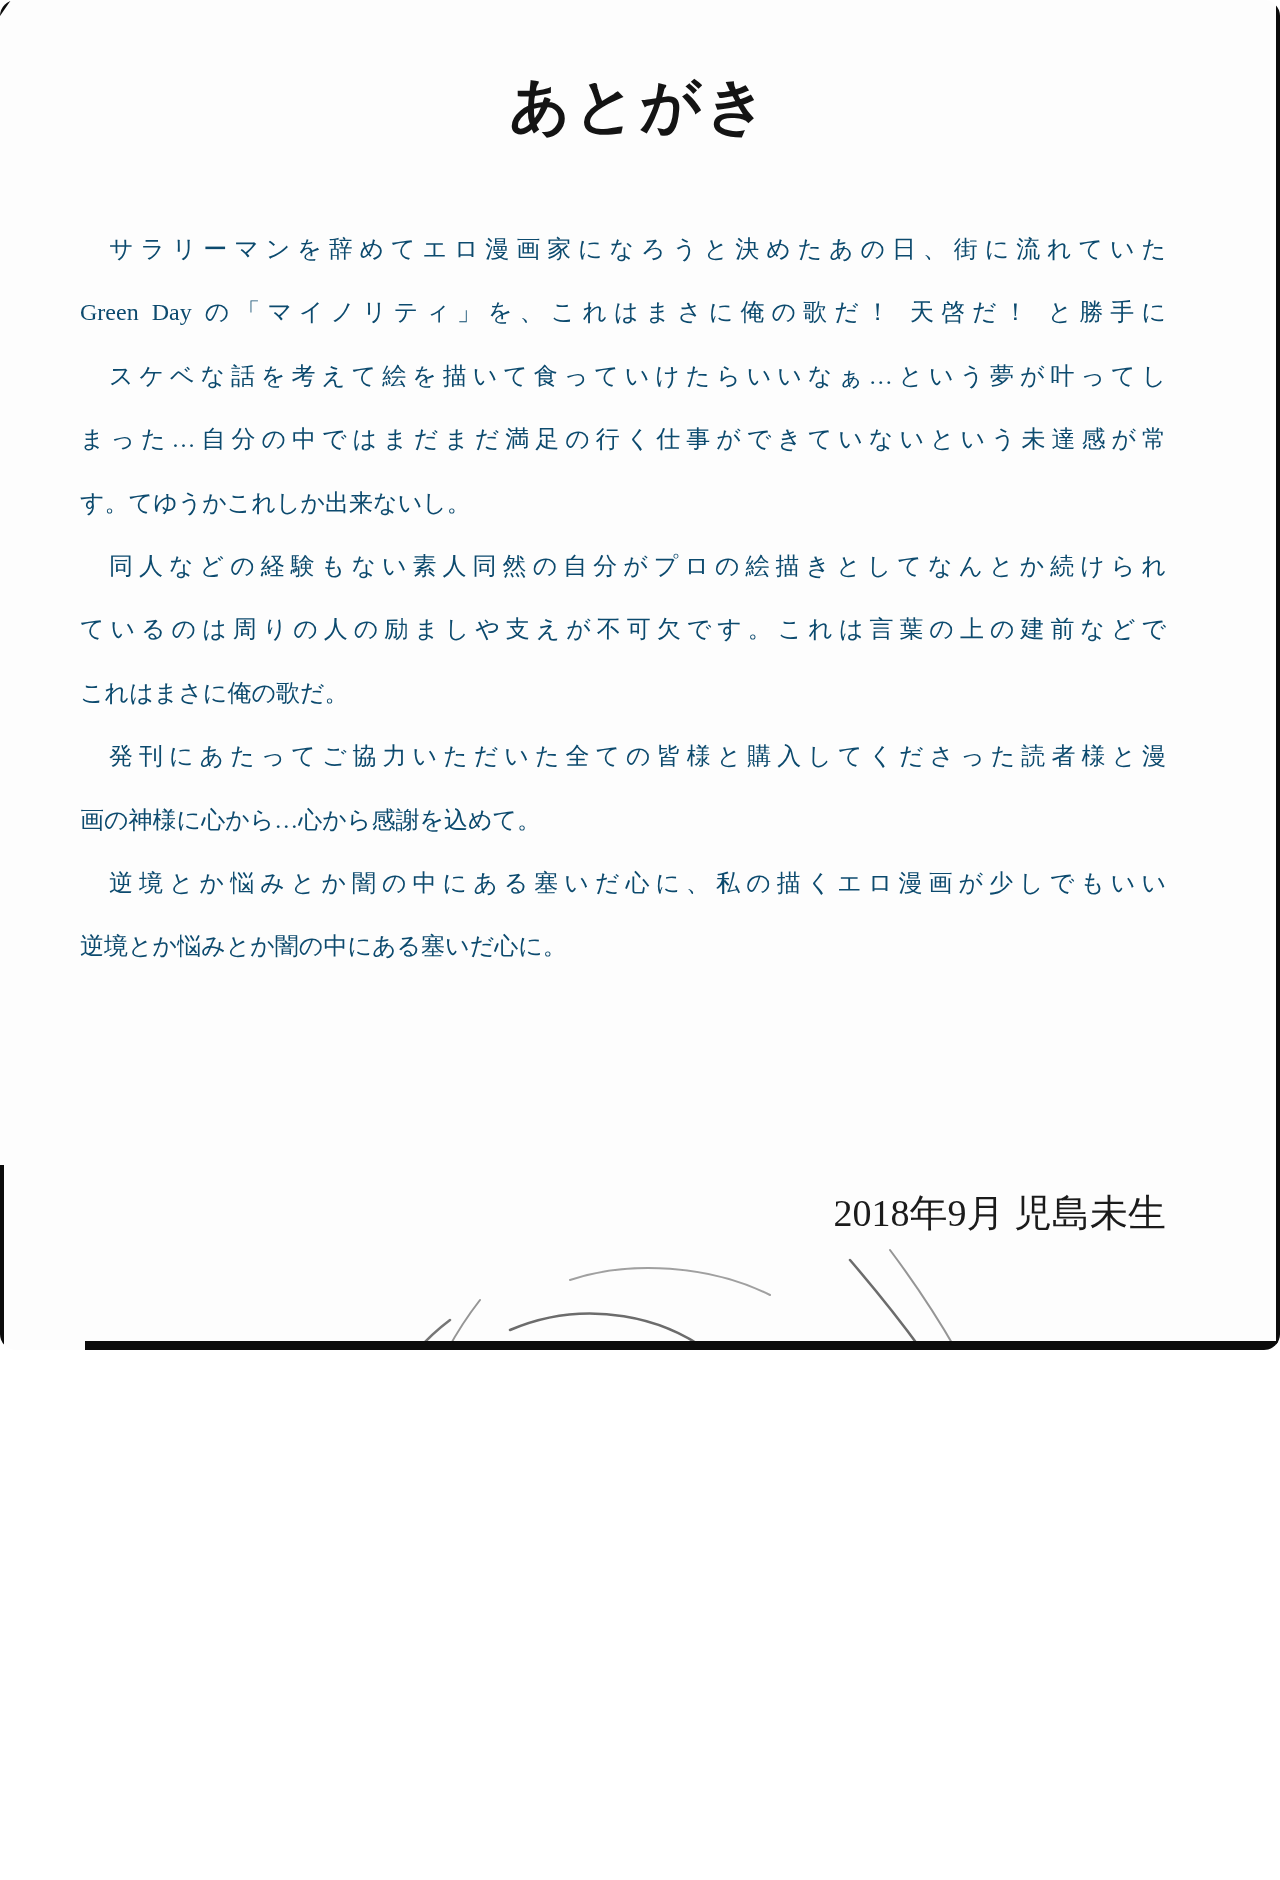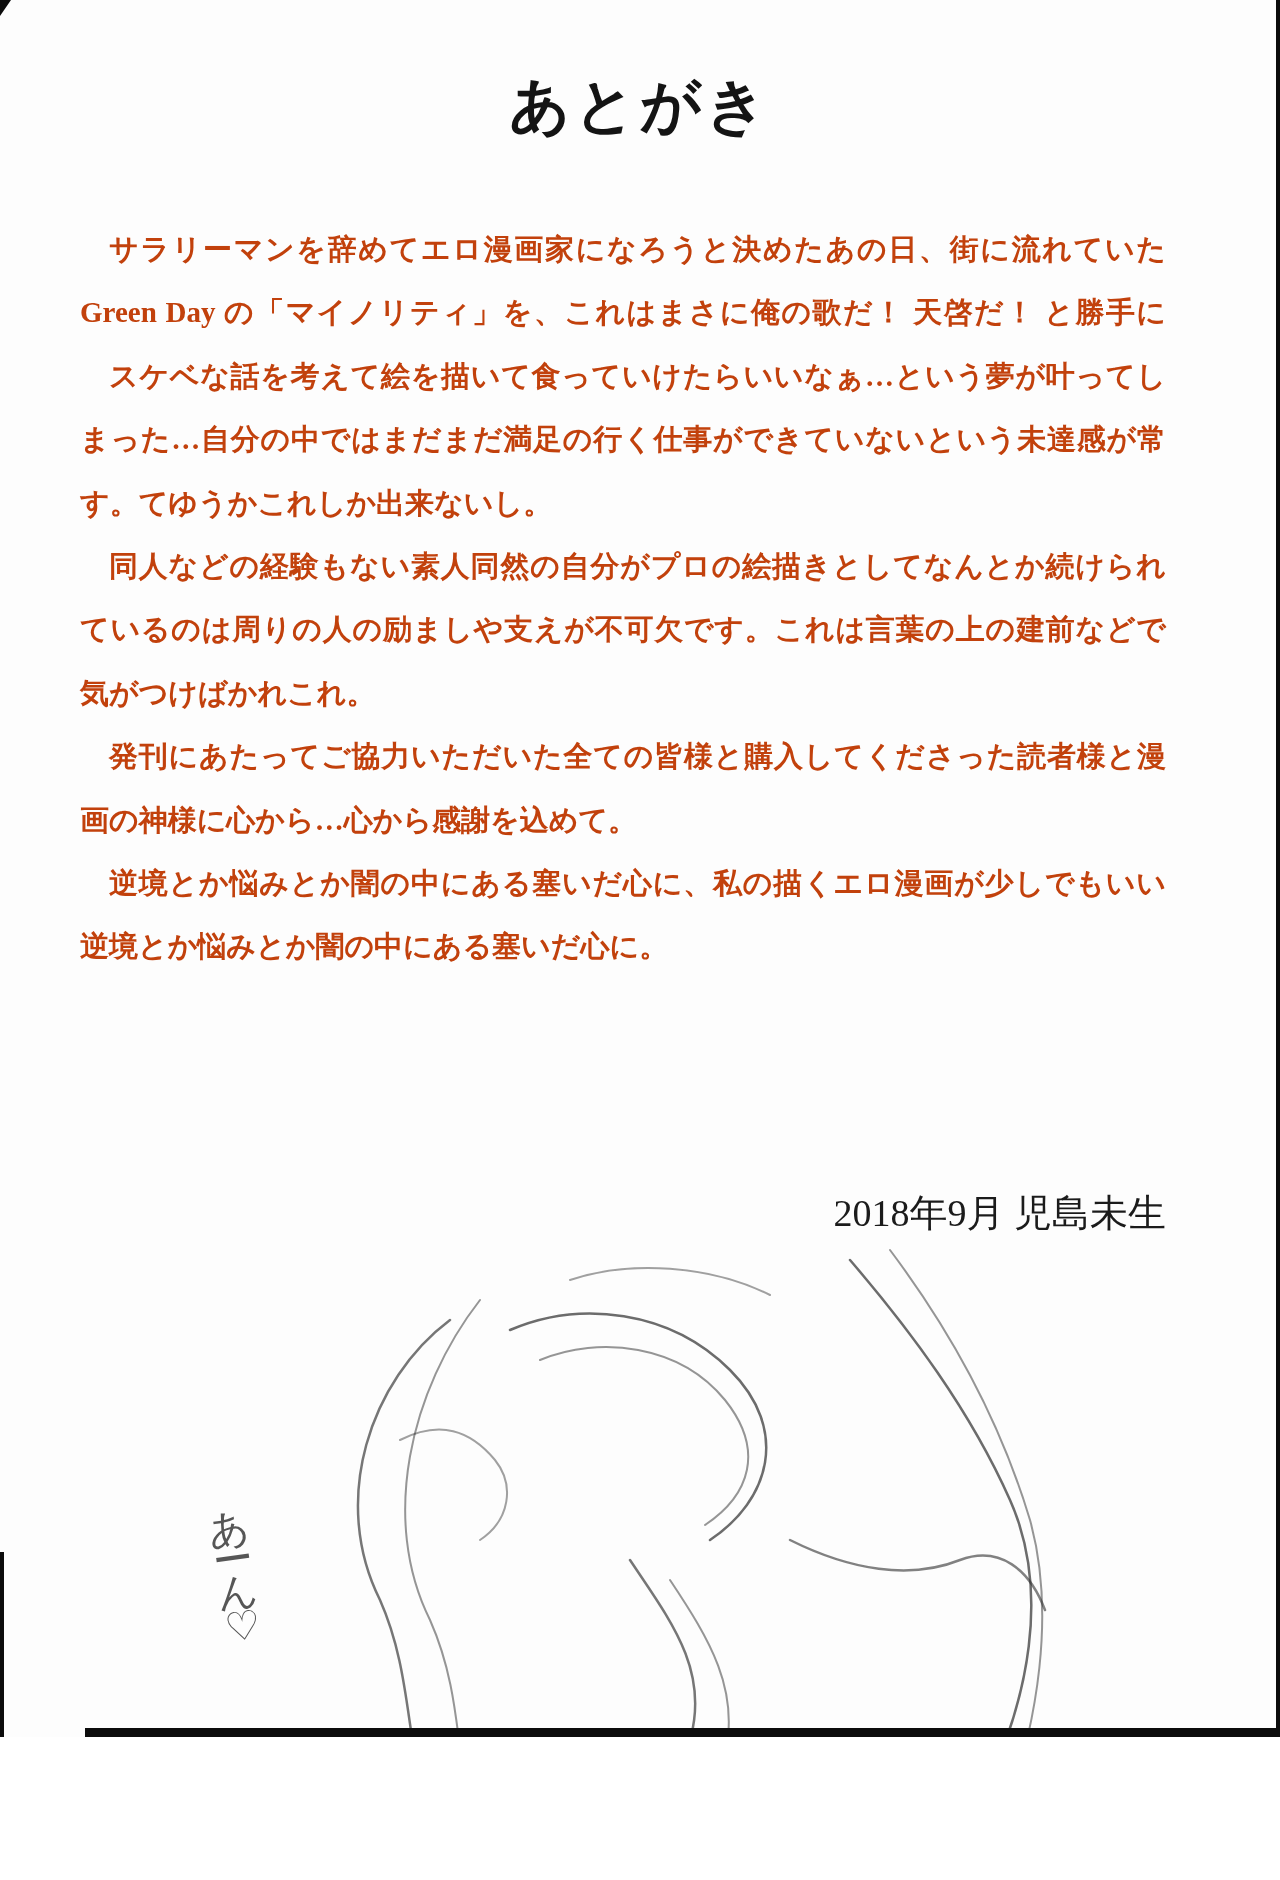--- a/index.html
+++ b/index.html
@@ -1,41 +1,41 @@
 <!DOCTYPE html>
 <html><head>
 <meta charset="utf-8">
 <style>
   html,body { margin:0; padding:0; }
   .page {
     position:relative;
-    width:1280px; height:1737px;
+    width:1280px; height:1350px;
     background:#fdfdfd;
     color:#1b1b1b;
     font-family:"Liberation Serif","DejaVu Serif",serif;
     overflow:hidden;
+    border-radius:16px;
   }
   .title {
     position:absolute; top:66px; left:0; width:1280px;
     text-align:center;
     font-size:60px; font-weight:bold;
     letter-spacing:4px;
     color:#141414;
   }
   .body-text {
     position:absolute; top:218px; left:80px; width:1086px;
   }
   .line {
     height:63.4px; line-height:63.4px;
-    font-size:29px;
+    font-size:24px;
     text-align:justify;
     text-align-last:justify;
     text-justify:inter-character;
-    color:#c2410c;
-    font-weight:bold;
+    color:#0c4a6e;
   }
   .line.indent { text-indent:29px; }
   .line.end { text-align-last:left; }
   .signature {
     position:absolute; top:1188px; left:80px; width:1086px;
     text-align:right;
     font-size:38px;
     color:#1b1b1b;
   }
   .illustration {
@@ -68,21 +68,21 @@
   <div class="title">あとがき</div>
 
   <div class="body-text">
       <div class="line indent">サラリーマンを辞めてエロ漫画家になろうと決めたあの日、街に流れていた</div>
       <div class="line">Green Day の「マイノリティ」を、これはまさに俺の歌だ！ 天啓だ！ と勝手に</div>
       <div class="line indent">スケベな話を考えて絵を描いて食っていけたらいいなぁ…という夢が叶ってし</div>
       <div class="line">まった…自分の中ではまだまだ満足の行く仕事ができていないという未達感が常</div>
       <div class="line end">す。てゆうかこれしか出来ないし。</div>
       <div class="line indent">同人などの経験もない素人同然の自分がプロの絵描きとしてなんとか続けられ</div>
       <div class="line">ているのは周りの人の励ましや支えが不可欠です。これは言葉の上の建前などで</div>
-      <div class="line end">気がつけばかれこれ。</div>
+      <div class="line end">これはまさに俺の歌だ。</div>
       <div class="line indent">発刊にあたってご協力いただいた全ての皆様と購入してくださった読者様と漫</div>
       <div class="line end">画の神様に心から…心から感謝を込めて。</div>
       <div class="line indent">逆境とか悩みとか闇の中にある塞いだ心に、私の描くエロ漫画が少しでもいい</div>
       <div class="line end">逆境とか悩みとか闇の中にある塞いだ心に。</div>
     </div>
 
   <div class="signature">2018年9月 児島未生</div>
 
   <div class="illustration">
 

